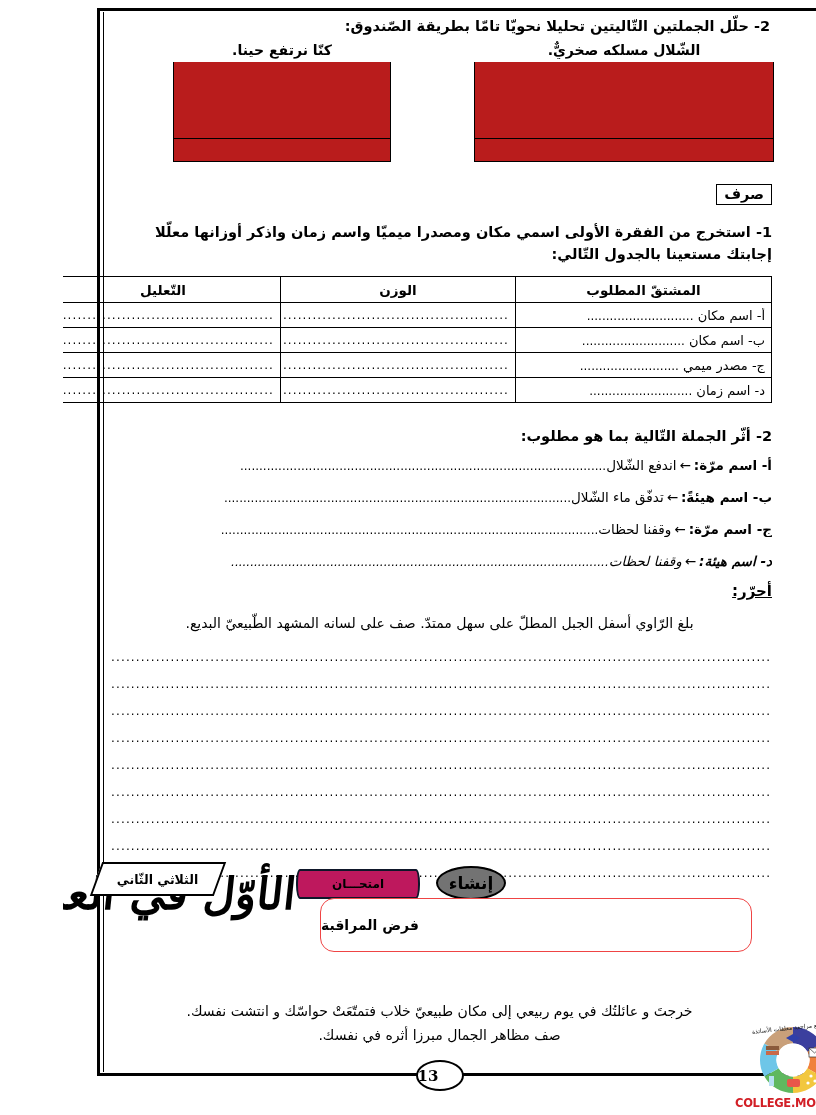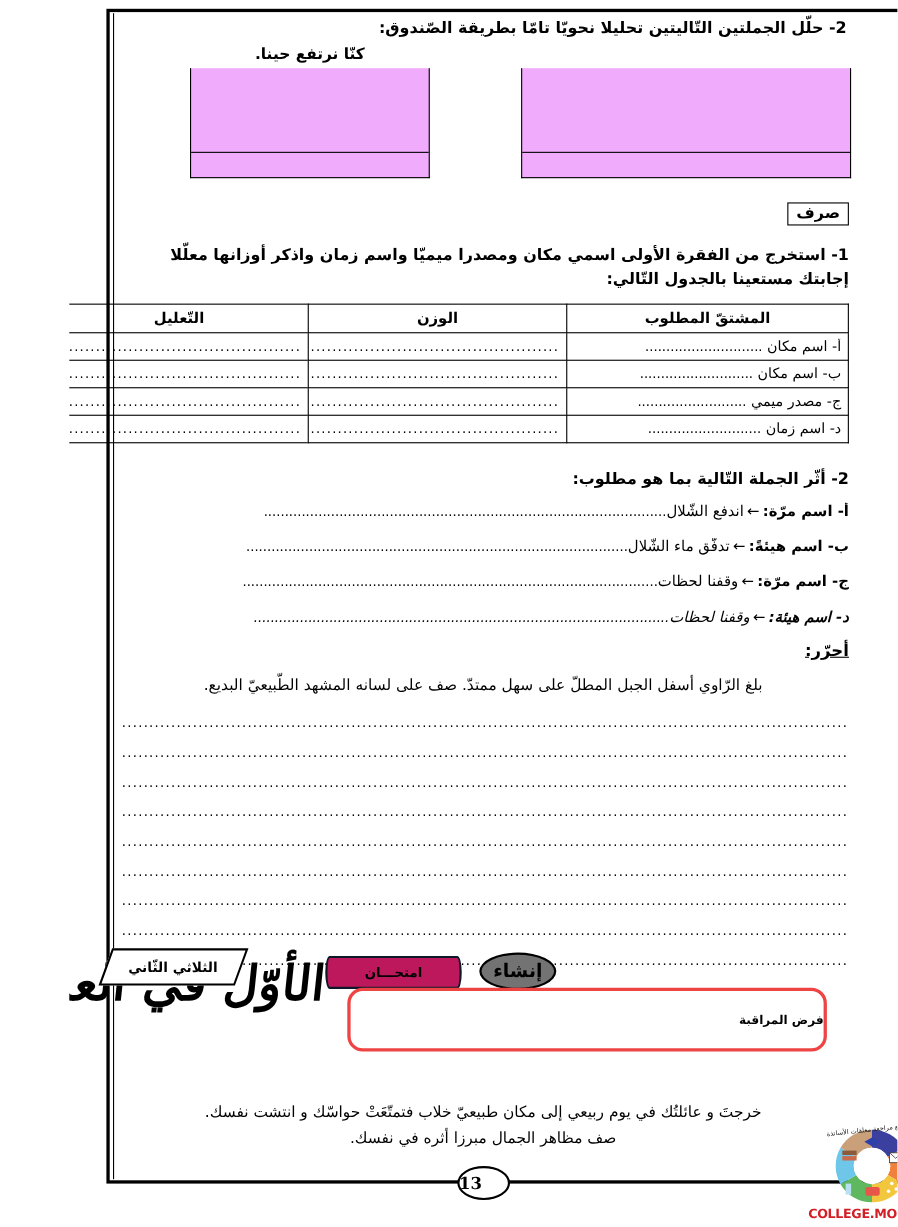--- a/index.html
+++ b/index.html
@@ -46,21 +46,21 @@
     text-align: right;
   }
 
   
   .sbox {
     position: absolute;
     border-left: 1.6px solid #000;
     border-right: 1.6px solid #000;
     border-bottom: 1.6px solid #000;
     box-sizing: border-box;
-    background: #f0abfc;
+    background: #b91c1c;
   }
   .sbox .sentence {
     position: absolute;
     top: -20px;
     right: 6px;
     left: 6px;
     text-align: center;
     font-size: 14px;
     font-weight: bold;
     letter-spacing: 1.4px;
@@ -229,27 +229,27 @@
     height: 22px;
     border: 2px solid #000;
     border-radius: 50% 10% 50% 10%;
     background: #fff;
     z-index: -1;
   }
   .ribbon::before { right: -20px; }
   .ribbon::after  { left: -20px; }
   .bigbar {
     position: absolute;
-    border: 3px solid #ef4444;
+    border: 1px solid #ef4444;
     border-radius: 14px;
     background: #fff;
     display: flex;
     align-items: center;
-    justify-content: flex-start;
-    font-size: 11px;
+    justify-content: flex-end;
+    font-size: 14px;
     font-weight: bold;
     direction: rtl;
   }
 
   
   .prompt {
     position: absolute;
     direction: rtl;
     text-align: center;
     font-size: 14px;
@@ -311,20 +311,21 @@
 <body>
 
 <div id="page">
 
   <div class="frame"></div>
   <div class="frame-inner-left"></div>
 
   <div class="q-head" style="right:46px; top:18px; left:46px;">2- حلّل الجملتين التّاليتين تحليلا نحويّا تامّا بطريقة الصّندوق:</div>
 
   <div class="sbox" style="right:42px; top:62px; width:300px; height:100px;">
+    <div class="sentence">الشّلال مسلكه صخريٌّ.</div>
     <div class="divider"></div>
   </div>
 
   <div class="sbox" style="left:110px; top:62px; width:218px; height:100px;">
     <div class="sentence">كنّا نرتفع حينا.</div>
     <div class="divider"></div>
   </div>
 
   <div class="chip" style="right:44px; top:184px;">صرف</div>
 

